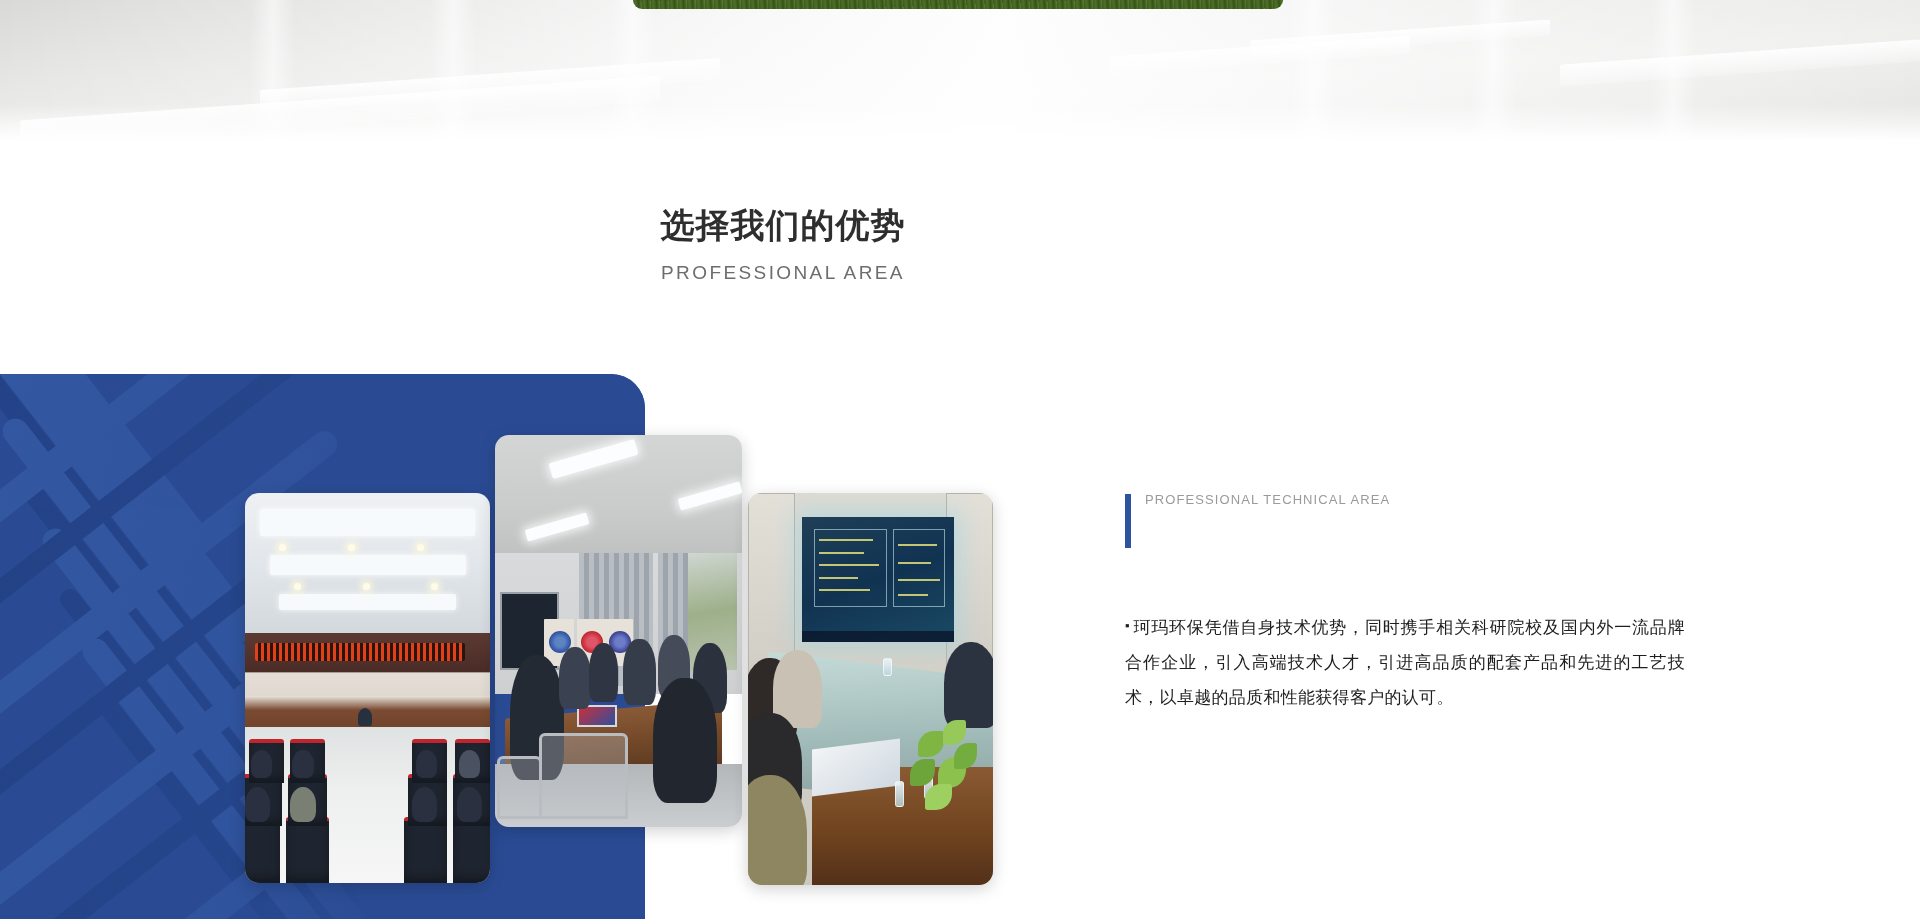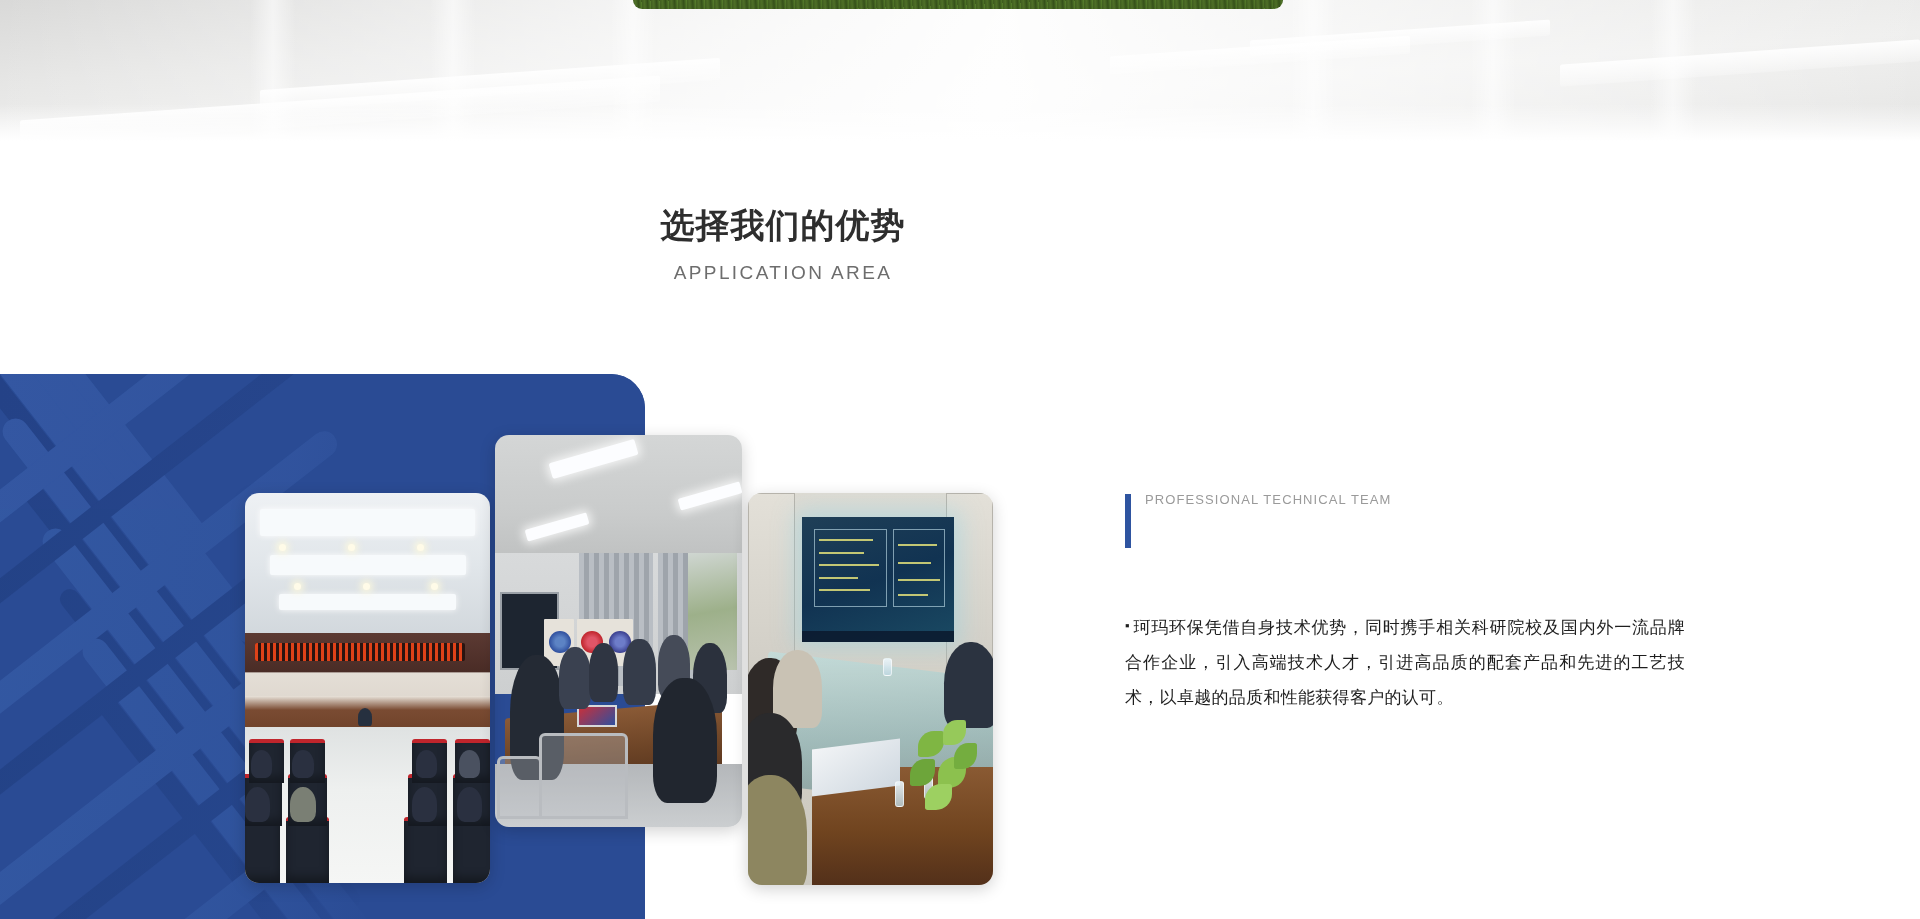--- a/index.html
+++ b/index.html
@@ -398,21 +398,21 @@
     <div class="banner-step" style="left:1110px;top:46px;  width:300px; height:18px;"></div>
     <div class="banner-step" style="left:1250px;top:30px;  width:300px; height:16px;"></div>
     <div class="banner-step" style="left:1560px;top:52px;  width:360px; height:22px;"></div>
 
     <div class="banner-grass"></div>
     <div class="banner-fade-bottom"></div>
   </div>
 
   <div class="section-head">
     <div class="section-title">选择我们的优势</div>
-    <div class="section-sub">APPLICATION AREA</div>
+    <div class="section-sub">PROFESSIONAL AREA</div>
   </div>
 
   <div class="blue-panel">
     <div class="lattice">
       <div class="band" style="left:-80px; top:20px;  width:520px; transform:rotate(52deg);"></div>
       <div class="band dark" style="left:-60px; top:60px;  width:500px; transform:rotate(52deg);"></div>
       <div class="band" style="left:-40px; top:110px; width:540px; transform:rotate(52deg);"></div>
       <div class="band dark" style="left:-20px; top:165px; width:520px; transform:rotate(52deg);"></div>
       <div class="band" style="left:0px;   top:215px; width:560px; transform:rotate(52deg);"></div>
       <div class="band dark" style="left:20px;  top:270px; width:540px; transform:rotate(52deg);"></div>
@@ -548,21 +548,21 @@
       <div class="ph3-leaf" style="left:56%; top:22%; width:30%; height:26%; background:#74ad3f;"></div>
       <div class="ph3-leaf" style="left:20%; top:62%; width:34%; height:26%; background:#9dd061;"></div>
     </div>
   </div>
 
   <div class="content">
 
     <div class="head-row">
       <div class="accent-bar"></div>
       <div class="head-text">
-        <div class="head-sub">PROFESSIONAL TECHNICAL TEAM</div>
+        <div class="head-sub">PROFESSIONAL TECHNICAL AREA</div>
       </div>
     </div>
 
     <div class="paragraphs">
       <p class="para">
         <span class="bullet">▪</span><span>珂玛环保凭借自身技术优势，同时携手相关科研院校及国内外一流品牌合作企业，引入高端技术人才，引进高品质的配套产品和先进的工艺技术，以卓越的品质和性能获得客户的认可。</span>
       </p>
     </div>
 
   </div>

